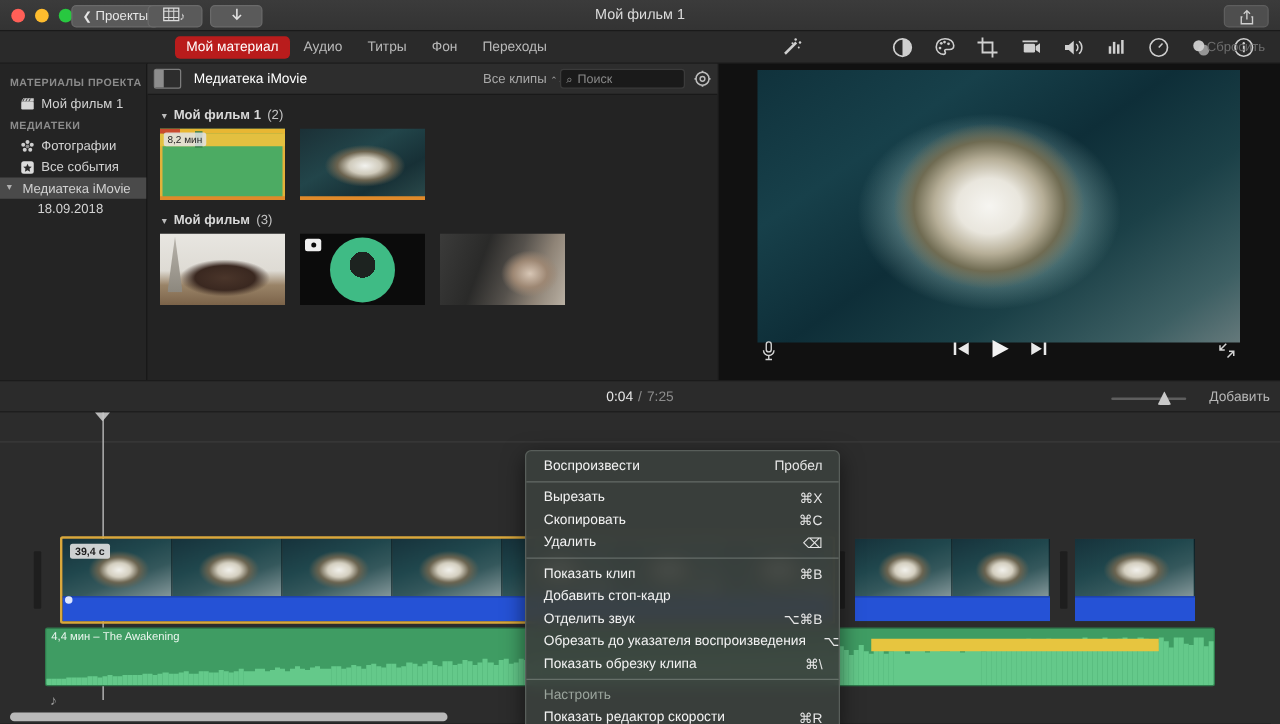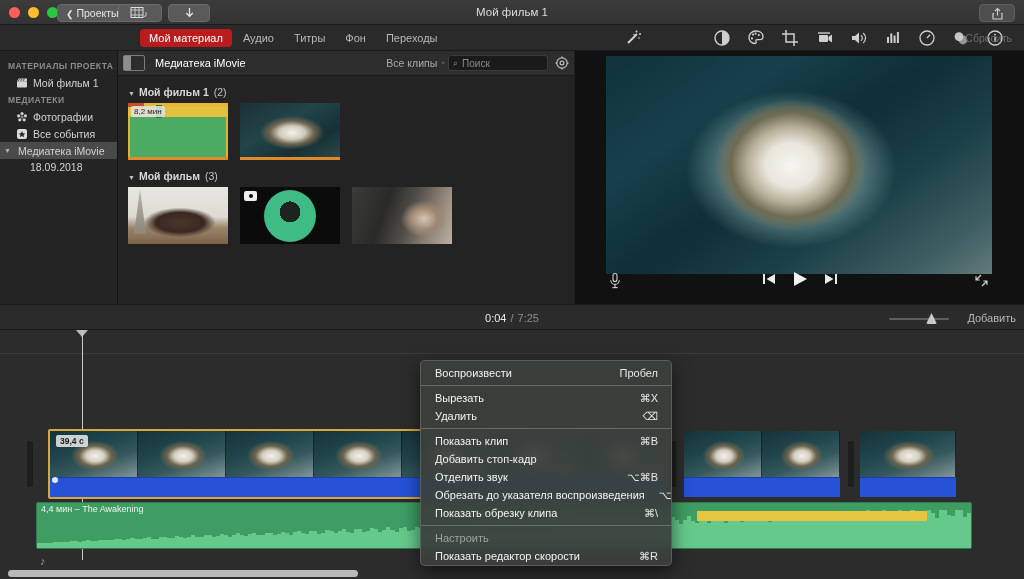--- a/index.html
+++ b/index.html
@@ -798,20 +798,24 @@
       <div class="cmi">
         <span>Воспроизвести</span>
         <span class="key">Пробел</span>
       </div>
       <div class="cm-sep"></div>
       <div class="cmi">
         <span>Вырезать</span>
         <span class="key">⌘X</span>
       </div>
       <div class="cmi">
+        <span>Скопировать</span>
+        <span class="key">⌘C</span>
+      </div>
+      <div class="cmi">
         <span>Удалить</span>
         <span class="key">⌫</span>
       </div>
       <div class="cm-sep"></div>
       <div class="cmi">
         <span>Показать клип</span>
         <span class="key">⌘B</span>
       </div>
       <div class="cmi">
         <span>Добавить стоп-кадр</span>

